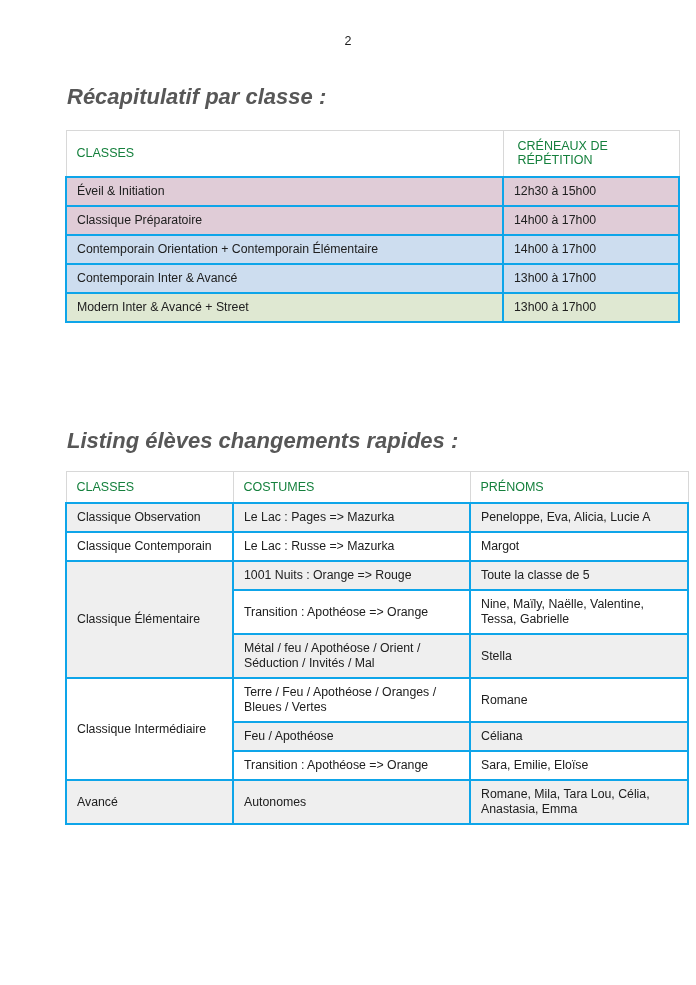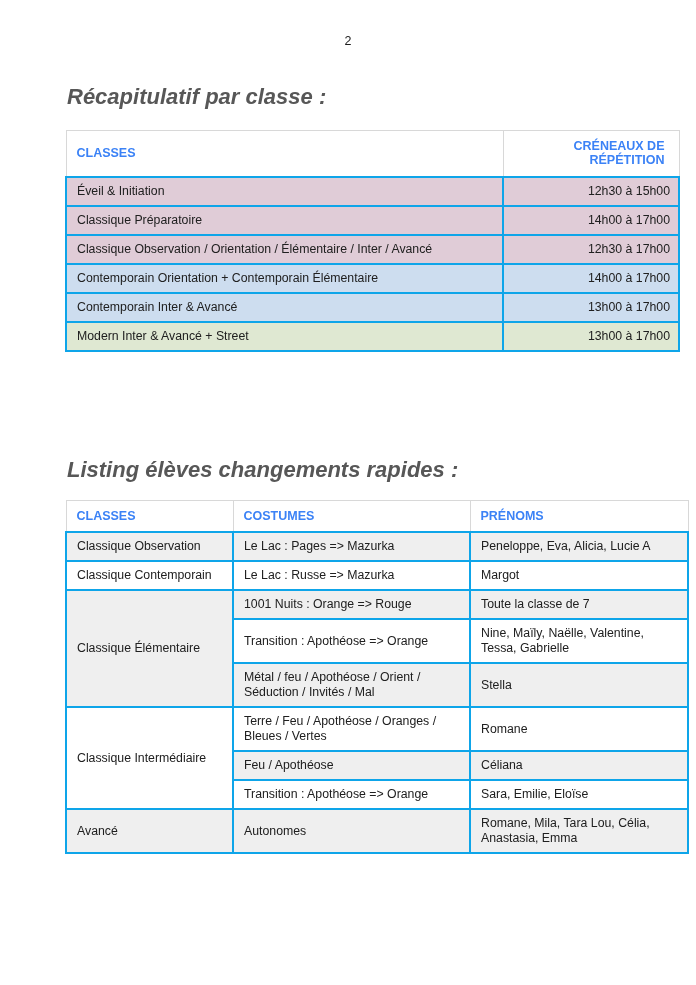--- a/index.html
+++ b/index.html
@@ -35,37 +35,37 @@
     border-collapse:collapse;
     margin-left:65px;
     table-layout:fixed;
   }
   .t1{ margin-top:23px; width:565px; }
   .t2{ margin-top:20px; width:565px; }
   th{
     background:#ffffff;
     border:1px solid var(--border,#d8d8d8);
     font-size:12.5px;
-    font-weight:bold;
-    color:#3b82f6;
+    font-weight:normal;
+    color:#15803d;
     text-align:left;
     padding:4px 8px 4px 10px;
     vertical-align:middle;
   }
   td{
     border:2px solid #0ea5e9;
     font-size:12.3px;
     padding:4px 8px 4px 10px;
     vertical-align:middle;
     line-height:15px;
     overflow:hidden;
   }
   
   .t1 .c1{ width:418px; }
-  .t1 .c2{ width:147px; text-align:right; }
+  .t1 .c2{ width:147px; text-align:left; }
   .t1 thead tr{ height:46px; }
   .t1 tbody tr{ height:29px; }
   .t1 th.c2{ padding:3px 14px; }
   tr.pink  td{ background:var(--row-pink,#e0ccd7); }
   tr.blue  td{ background:var(--row-blue,#cdddef); }
   tr.green td{ background:var(--row-green,#dfe8d2); }
   
   .t2 .c1{ width:148px; }
   .t2 .c2{ width:218px; }
   .t2 .c3{ width:199px; }
@@ -93,24 +93,20 @@
     </thead>
     <tbody>
       <tr class="pink">
         <td class="c1">Éveil &amp; Initiation</td>
         <td class="c2">12h30 à 15h00</td>
       </tr>
       <tr class="pink">
         <td class="c1">Classique Préparatoire</td>
         <td class="c2">14h00 à 17h00</td>
       </tr>
-      <tr class="pink">
-        <td class="c1">Classique Observation / Orientation / Élémentaire  / Inter / Avancé</td>
-        <td class="c2">12h30 à 17h00</td>
-      </tr>
       <tr class="blue">
         <td class="c1">Contemporain Orientation + Contemporain Élémentaire</td>
         <td class="c2">14h00 à 17h00</td>
       </tr>
       <tr class="blue">
         <td class="c1">Contemporain Inter &amp; Avancé</td>
         <td class="c2">13h00 à 17h00</td>
       </tr>
       <tr class="green">
         <td class="c1">Modern Inter &amp; Avancé + Street</td>
@@ -136,21 +132,21 @@
         <td class="c3 g">Peneloppe, Eva, Alicia, Lucie A</td>
       </tr>
       <tr class="h1">
         <td class="c1 w">Classique Contemporain</td>
         <td class="c2 w">Le Lac : Russe =&gt; Mazurka</td>
         <td class="c3 w">Margot</td>
       </tr>
       <tr class="h1">
         <td class="c1 g" rowspan="3">Classique Élémentaire</td>
         <td class="c2 g">1001 Nuits : Orange =&gt; Rouge</td>
-        <td class="c3 g">Toute la classe de 7</td>
+        <td class="c3 g">Toute la classe de 5</td>
       </tr>
       <tr class="h2">
         <td class="c2 w">Transition : Apothéose =&gt; Orange</td>
         <td class="c3 w">Nine, Maïly, Naëlle, Valentine, Tessa, Gabrielle</td>
       </tr>
       <tr class="h2">
         <td class="c2 g">Métal / feu / Apothéose / Orient / Séduction / Invités / Mal</td>
         <td class="c3 g">Stella</td>
       </tr>
       <tr class="h2">

